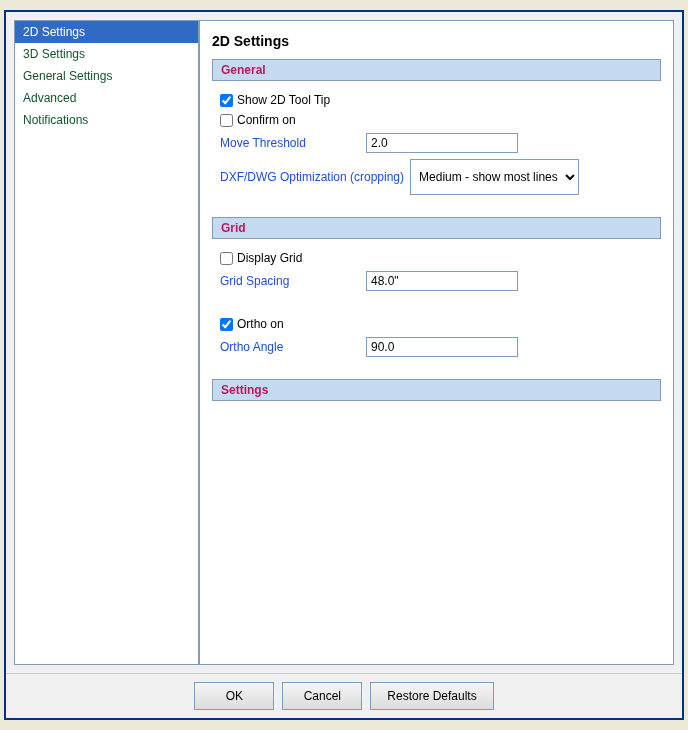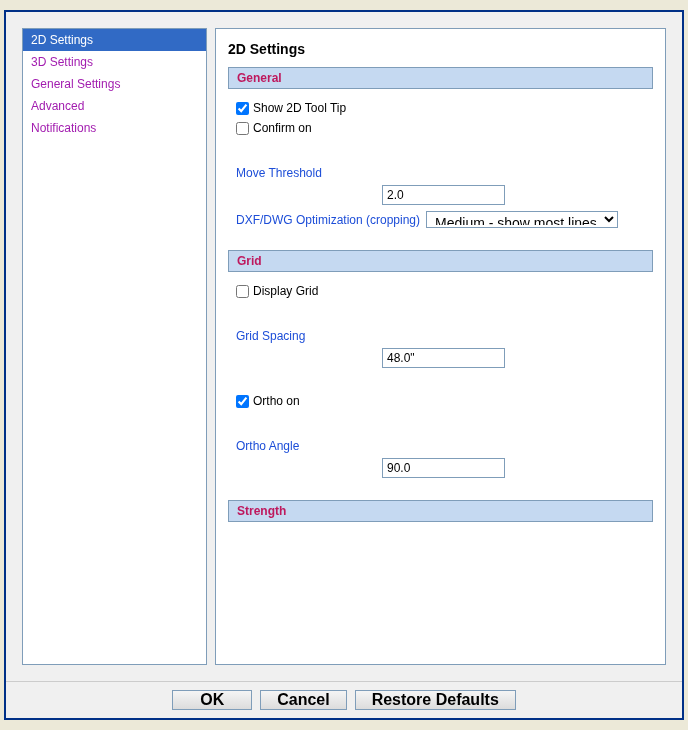--- a/index.html
+++ b/index.html
@@ -43,35 +43,35 @@
       cursor: pointer;
       font-size: 10px;
       display: flex;
       align-items: center;
       justify-content: center;
       font-weight: bold;
     }
     .window-body {
       display: flex;
       flex: 1;
-      padding: 16px;
-      gap: 8px;
+      padding: 8px;
+      gap: 0;
       overflow: hidden;
     }
     .sidebar {
       width: 185px;
       flex-shrink: 0;
       border: 1px solid #7f9db9;
       background: white;
       overflow-y: auto;
     }
     .sidebar-item {
       padding: 4px 8px;
       cursor: pointer;
-      color: #a21caf;
+      color: #14532d;
       font-size: 12px;
       white-space: nowrap;
     }
     .sidebar-item.active {
       background: #316ac5;
       color: white;
     }
     .main-content {
       flex: 1;
       border: 1px solid #7f9db9;
@@ -116,57 +116,55 @@
       color: #1d4ed8;
     }
     .text-input {
       border: 1px solid #7f9db9;
       padding: 2px 4px;
       font-size: 12px;
       height: 20px;
       background: white;
     }
     .text-input-sm {
-      width: 123px;
-      margin-top: 44px;
+      width: 152px;
     }
     .checkbox-input {
       width: 13px;
       height: 13px;
       cursor: pointer;
     }
     .dropdown {
       border: 1px solid #7f9db9;
       padding: 2px 4px;
-      font-size: 14px;
-      height: 17px;
+      font-size: 12px;
+      height: 36px;
       background: white;
       cursor: pointer;
     }
     .section-gap {
       margin-bottom: 8px;
     }
     .footer {
       display: flex;
       justify-content: center;
       gap: 8px;
       padding: 8px;
       flex-shrink: 0;
       background: #f0f0f0;
       border-top: 1px solid #ccc;
     }
     .btn {
-      padding: 0 16px;
-      font-size: 16px;
+      padding: 6px 16px;
+      font-size: 12px;
       border: 1px solid #7f9db9;
       background: linear-gradient(to bottom, #f5f5f5, #dcdcdc);
       cursor: pointer;
       min-width: 80px;
       text-align: center;
-      font-weight: bold;
     }
   </style>
 </head>
 <body>
 
 <div class="window">
   <div class="window-body">
     <div class="sidebar">
 
     <div class="sidebar-item active">2D Settings</div>
@@ -226,21 +224,21 @@
                 <span>Ortho on</span>
               </label>
             </div>
             <div class="field-row">
               <span class="field-label">Ortho Angle</span>
               <input type="text" class="text-input text-input-sm" value="90.0" style="">
             </div>
           </div>
         </div>
         <div class="section-gap">
-          <div class="section-header">Strength</div>
+          <div class="section-header">Settings</div>
         </div>
       </div>
   </div>
   <div class="footer">
     <button class="btn">OK</button>
     <button class="btn">Cancel</button>
     <button class="btn">Restore Defaults</button>
   </div>
 </div>
 

